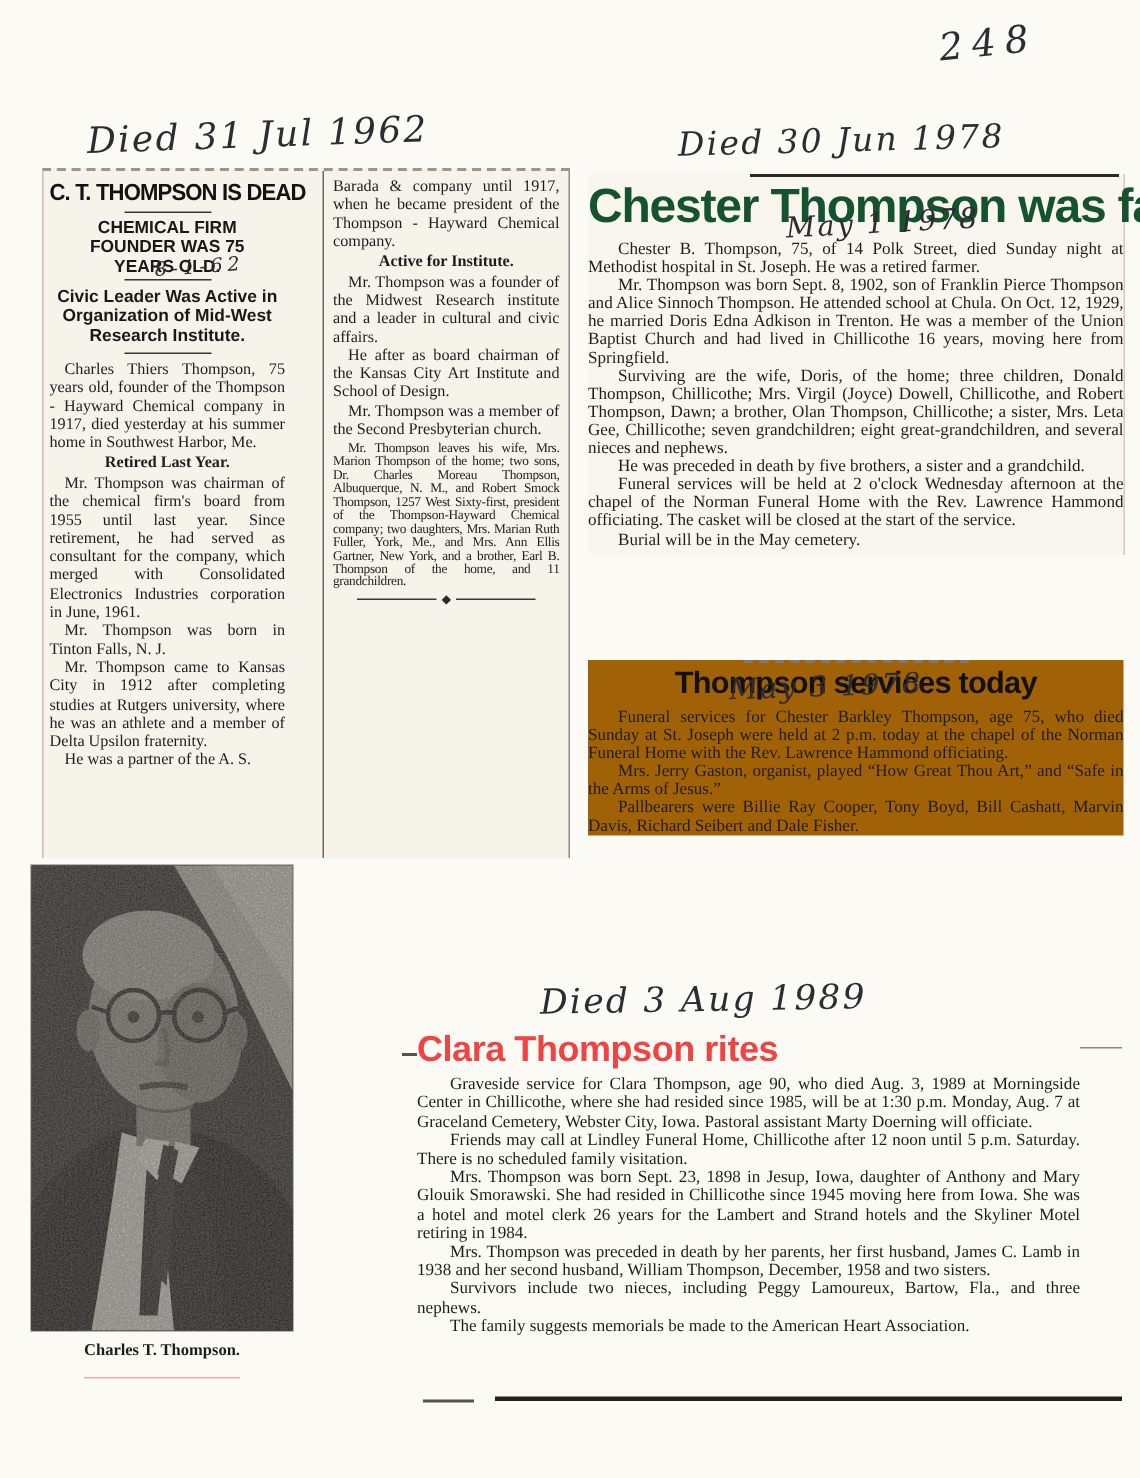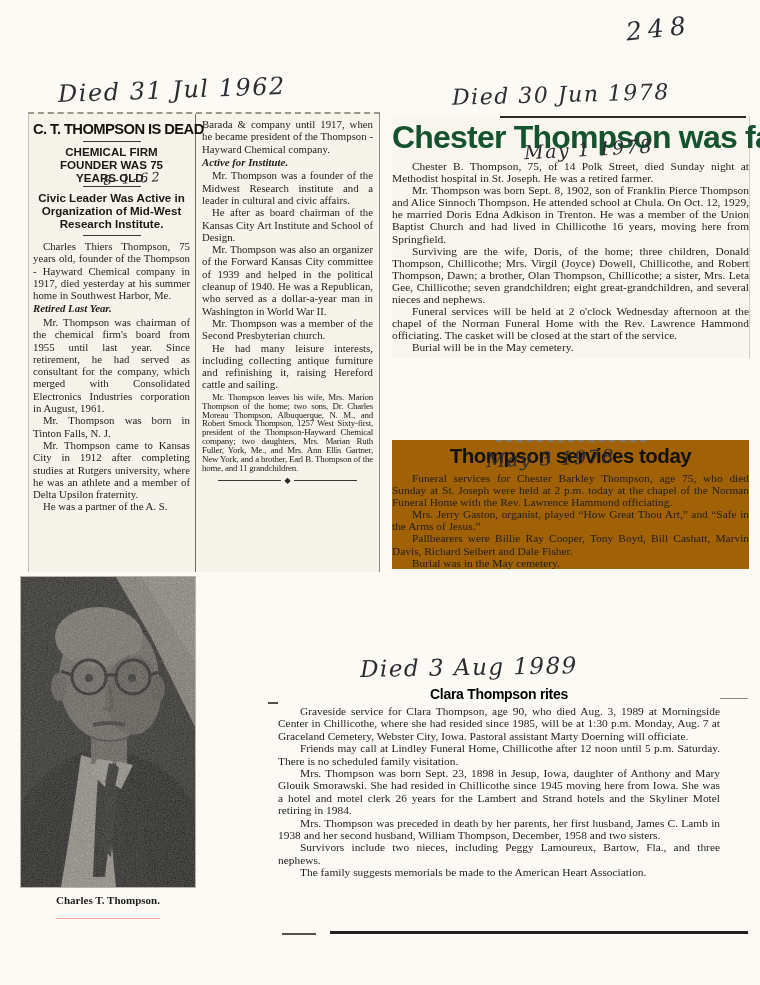--- a/index.html
+++ b/index.html
@@ -5,21 +5,21 @@
   html,body { margin:0; padding:0; }
   body {
     width:760px; height:985px; position:relative;
     background:#fbfaf5;
     font-family:"Liberation Serif", serif;
     color:#1f1d1b;
     overflow:hidden;
   }
   
   .abs { position:absolute; }
-  .clip { background:#f6f4ec; }
+  .clip { background:#f6f4ec;gap:20px; }
   .justify { text-align:justify; }
   .hw {
     position:absolute;
     font-family:"DejaVu Serif", serif;
     font-style:italic;
     color:#2e2b33;
     white-space:nowrap;
     letter-spacing:1.5px;
   }
 
@@ -43,22 +43,22 @@
   .short-rule { width:58px; margin:2px auto 3px auto; border-top:1.5px solid #3a3733; }
   .obit1-subhead, .obit1-deck {
     font-family:"Liberation Sans", sans-serif;
     font-weight:bold; font-size:11.6px; line-height:13px;
     text-align:center; color:#1a1816;
   }
   .obit1-deck { text-align:center; }
   .news-body { font-size:10.8px; line-height:12.3px; }
   .news-body p { margin:0; text-indent:10px; }
   .col-subhead {
-    font-weight:bold; font-size:10.8px; text-align:left;
-    margin:1px 0; line-height:12.5px;font-style:italic;
+    font-weight:bold; font-size:10.8px; text-align:center;
+    margin:1px 0; line-height:12.5px;
   }
   .fine-print { font-size:8.9px; line-height:8.9px; letter-spacing:-0.2px; }
   .end-ornament { display:flex; align-items:center; margin-top:3px; padding:0 16px; }
   .end-ornament .l { flex:1; border-top:1px solid #3a3733; }
   .end-ornament .d { font-size:8px; padding:0 3px; color:#2b2926; }
 
   
   #photo-wrap {
     left:20px; top:576px; width:176px; height:312px;
     border:1px solid #b9b4a8; background:#111; box-sizing:border-box;
@@ -97,22 +97,22 @@
   .mid-headline {
     font-family:"Liberation Sans", sans-serif;
     font-weight:bold; font-size:20.5px; letter-spacing:-0.5px;
     text-align:center; color:#131110; margin:0 0 4px 0;
   }
 
   
   #obit4 { left:278px; top:686px; width:442px; background:#fbfaf4; }
   .obit4-headline {
     font-family:"Liberation Sans", sans-serif;
-    font-weight:bold; font-size:14px; letter-spacing:-0.3px;
-    text-align:center; color:#000000; margin:0 0 3px 0;
+    font-weight:bold; font-size:24px; letter-spacing:-0.3px;
+    text-align:left; color:#ef4444; margin:0 0 3px 0;
   }
   .clara-body { font-size:11.4px; line-height:12.4px; }
   .clara-body p { margin:0; text-indent:22px; }
   .line-seg { position:absolute; border-top:2px solid #55524c; }
   .line-seg.light { border-top:1px solid #8d897f; }
 
   
   #bottom-rule { left:330px; top:931px; width:418px; border-top:3px solid #23211e; }
   #bottom-rule-sm { left:282px; top:933px; width:34px; border-top:2px solid #55524c; }
 </style>
@@ -136,35 +136,33 @@
     <div class="obit1-headline">C. T. THOMPSON IS DEAD</div>
     <div class="short-rule"></div>
     <div class="obit1-subhead" style="width:140px; margin:0 auto;">CHEMICAL FIRM FOUNDER WAS 75 YEARS OLD.</div>
     <div class="short-rule"></div>
     <div class="hw" style="left:74px; top:57px; font-size:13px; transform:rotate(-4deg); letter-spacing:3px;">8-1-62</div>
     <div class="obit1-deck" style="margin-top:4px;">Civic Leader Was Active in Organization of Mid-West Research Institute.</div>
     <div class="short-rule" style="margin-top:5px;"></div>
     <div class="news-body justify" style="margin-top:4px;">
       <p>Charles Thiers Thompson, 75 years old, founder of the Thompson - Hayward Chemical company in 1917, died yesterday at his summer home in Southwest Harbor, Me.</p>
       <div class="col-subhead">Retired Last Year.</div>
-      <p>Mr. Thompson was chairman of the chemical firm's board from 1955 until last year. Since retirement, he had served as consultant for the company, which merged with Consolidated Electronics Industries corporation in August, 1961.</p>
+      <p>Mr. Thompson was chairman of the chemical firm's board from 1955 until last year. Since retirement, he had served as consultant for the company, which merged with Consolidated Electronics Industries corporation in June, 1961.</p>
       <p>Mr. Thompson was born in Tinton Falls, N. J.</p>
       <p>Mr. Thompson came to Kansas City in 1912 after completing studies at Rutgers university, where he was an athlete and a member of Delta Upsilon fraternity.</p>
       <p>He was a partner of the A. S.</p>
     </div>
   </div>
   <div class="col2">
     <div class="news-body justify">
       <p style="text-indent:0;">Barada &amp; company until 1917, when he became president of the Thompson - Hayward Chemical company.</p>
       <div class="col-subhead">Active for Institute.</div>
       <p>Mr. Thompson was a founder of the Midwest Research institute and a leader in cultural and civic affairs.</p>
       <p>He after as board chairman of the Kansas City Art Institute and School of Design.</p>
-      <p>Mr. Thompson was also an organizer of the Forward Kansas City committee of 1939 and helped in the political cleanup of 1940. He was a Republican, who served as a dollar-a-year man in Washington in World War II.</p>
       <p>Mr. Thompson was a member of the Second Presbyterian church.</p>
-      <p>He had many leisure interests, including collecting antique furniture and refinishing it, raising Hereford cattle and sailing.</p>
       <p class="fine-print justify" style="margin-top:2px;">Mr. Thompson leaves his wife, Mrs. Marion Thompson of the home; two sons, Dr. Charles Moreau Thompson, Albuquerque, N. M., and Robert Smock Thompson, 1257 West Sixty-first, president of the Thompson-Hayward Chemical company; two daughters, Mrs. Marian Ruth Fuller, York, Me., and Mrs. Ann Ellis Gartner, New York, and a brother, Earl B. Thompson of the home, and 11 grandchildren.</p>
     </div>
     <div class="end-ornament">
       <span class="l"></span>
         <span class="d">◆</span>
         <span class="l"></span>
     </div>
   </div>
 </div>
 
@@ -226,33 +224,33 @@
   <span class="cap">Charles T. Thompson.</span>
 </div>
 
 <div id="obit2" class="abs">
   <div class="obit2-toprule"></div>
   <div class="big-headline">Chester Thompson was farmer</div>
   <div class="serif-body justify">
     <p>Chester B. Thompson, 75, of 14 Polk Street, died Sunday night at Methodist hospital in St. Joseph. He was a retired farmer.</p>
     <p>Mr. Thompson was born Sept. 8, 1902, son of Franklin Pierce Thompson and Alice Sinnoch Thompson. He attended school at Chula. On Oct. 12, 1929, he married Doris Edna Adkison in Trenton. He was a member of the Union Baptist Church and had lived in Chillicothe 16 years, moving here from Springfield.</p>
     <p>Surviving are the wife, Doris, of the home; three children, Donald Thompson, Chillicothe; Mrs. Virgil (Joyce) Dowell, Chillicothe, and Robert Thompson, Dawn; a brother, Olan Thompson, Chillicothe; a sister, Mrs. Leta Gee, Chillicothe; seven grandchildren; eight great-grandchildren, and several nieces and nephews.</p>
+    <p>He was preceded in death by five brothers, a sister and a grandchild.</p>
     <p>Funeral services will be held at 2 o'clock Wednesday afternoon at the chapel of the Norman Funeral Home with the Rev. Lawrence Hammond officiating. The casket will be closed at the start of the service.</p>
     <p>Burial will be in the May cemetery.</p>
   </div>
 </div>
 
 <div id="obit3" class="abs">
   <div class="dash-sep"></div>
   <div class="mid-headline">Thompson services today</div>
   <div class="serif-body justify">
     <p>Funeral services for Chester Barkley Thompson, age 75, who died Sunday at St. Joseph were held at 2 p.m. today at the chapel of the Norman Funeral Home with the Rev. Lawrence Hammond officiating.</p>
     <p>Mrs. Jerry Gaston, organist, played “How Great Thou Art,” and “Safe in the Arms of Jesus.”</p>
     <p>Pallbearers were Billie Ray Cooper, Tony Boyd, Bill Cashatt, Marvin Davis, Richard Seibert and Dale Fisher.</p>
-    <p>Burial was in the May cemetery.</p>
   </div>
 </div>
 
 <div class="line-seg" style="left:268px; top:702px; width:66px;"></div>
 <div class="line-seg light" style="left:700px; top:698px; width:48px;"></div>
 
 <div id="obit4" class="abs">
   <div class="obit4-headline">Clara Thompson rites</div>
   <div class="clara-body justify">
     <p>Graveside service for Clara Thompson, age 90, who died Aug. 3, 1989 at Morningside Center in Chillicothe, where she had resided since 1985, will be at 1:30 p.m. Monday, Aug. 7 at Graceland Cemetery, Webster City, Iowa. Pastoral assistant Marty Doerning will officiate.</p>

